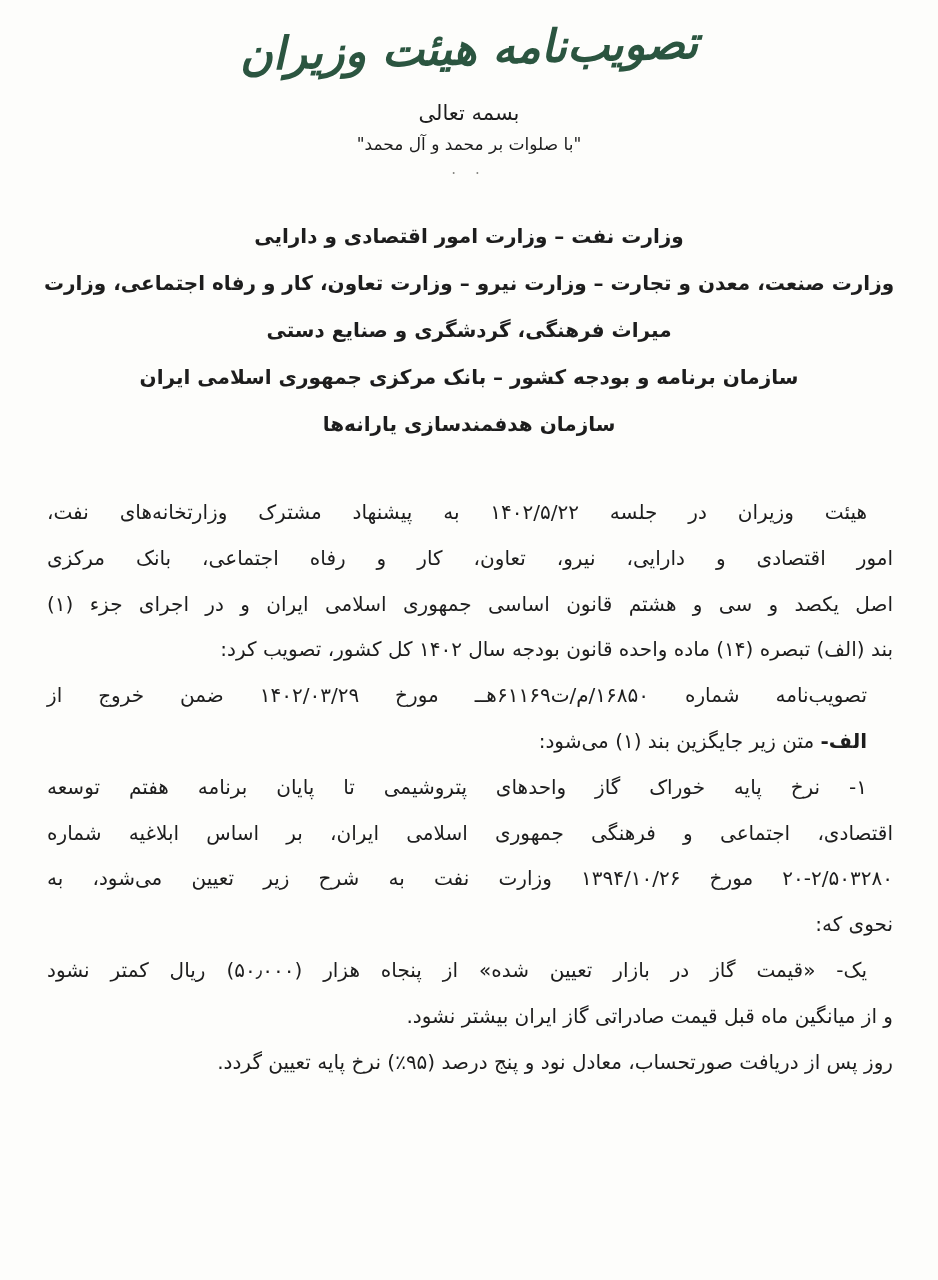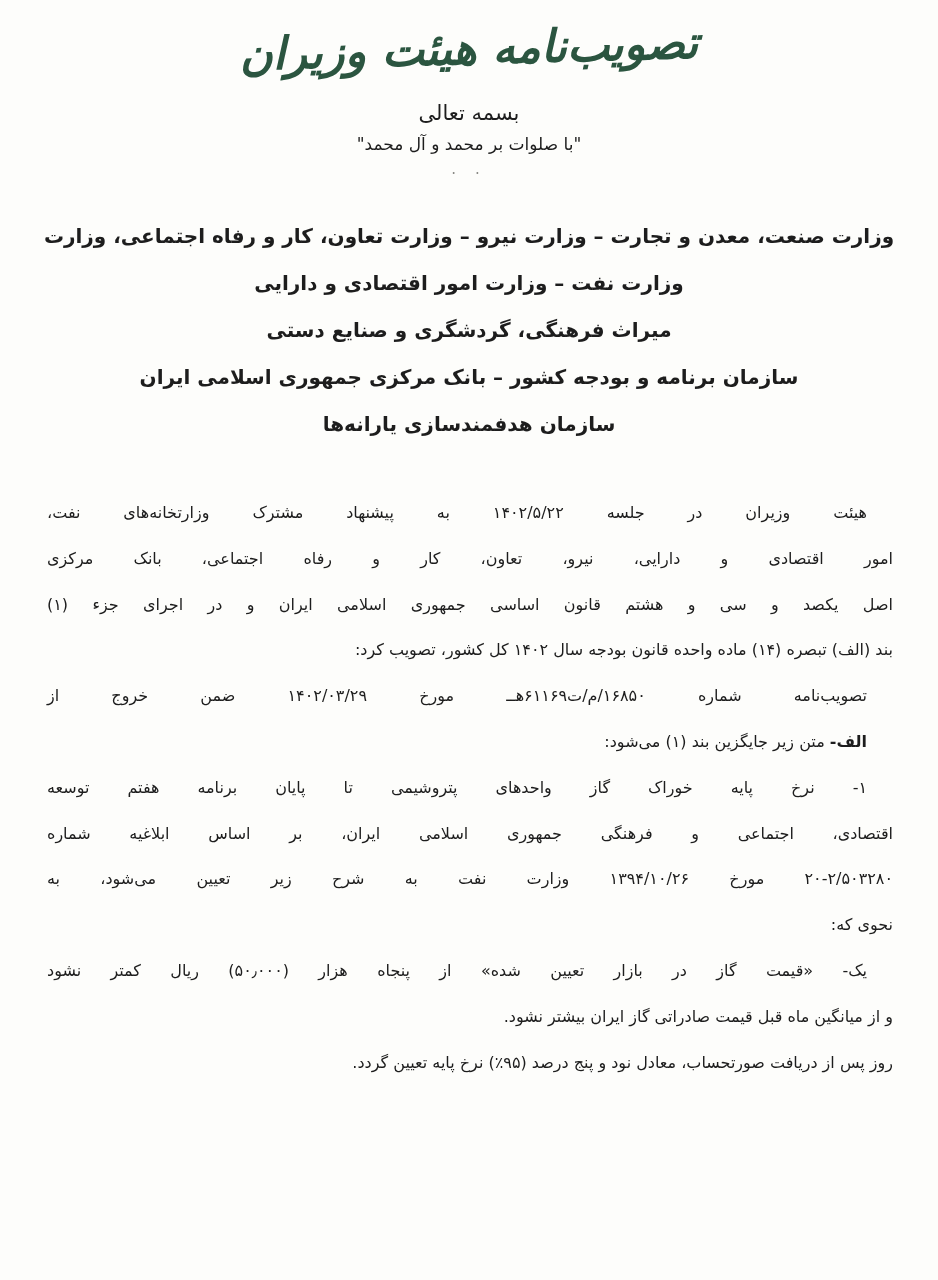--- a/index.html
+++ b/index.html
@@ -18,21 +18,21 @@
     font-style:italic;
   }
   .bismillah{ text-align:center;font-size:21px;line-height:26px;margin-top:2px;}
   .salawat{ text-align:center;font-size:17px;line-height:26px;margin-top:5px;}
   .dots{ text-align:center;color:#8a8a86;font-size:15px;height:24px;margin-top:8px;letter-spacing:7px;}
   .addr{
     margin-top:24px;padding:0 30px;
     font-weight:bold;font-size:20px;line-height:47px;text-align:center;
   }
   .body{
-    margin:42px 45px 0 47px;font-size:16px;line-height:45.8px;
+    margin:42px 45px 0 47px;font-size:20px;line-height:45.8px;
   }
   .bline{min-height:45.8px;}
   .jl{text-align:justify;text-align-last:justify;}
   .rl{text-align:right;text-align-last:auto;}
   .in{padding-right:26px;}
   .bline b{font-weight:bold;}
 </style>
 </head>
 <body>
 
@@ -40,22 +40,22 @@
 
   <div class="callig">تصویب‌نامه هیئت وزیران</div>
 
   <div class="bismillah">بسمه تعالی</div>
 
   <div class="salawat">"با صلوات بر محمد و آل محمد"</div>
 
   <div class="dots">· ·</div>
 
   <div class="addr">
+    <div class="aline">وزارت نفت – وزارت امور اقتصادی و دارایی</div>
     <div class="aline">وزارت صنعت، معدن و تجارت – وزارت نیرو – وزارت تعاون، کار و رفاه اجتماعی، وزارت</div>
-    <div class="aline">وزارت نفت – وزارت امور اقتصادی و دارایی</div>
     <div class="aline">میراث فرهنگی، گردشگری و صنایع دستی</div>
     <div class="aline">سازمان برنامه و بودجه کشور – بانک مرکزی جمهوری اسلامی ایران</div>
     <div class="aline">سازمان هدفمندسازی یارانه‌ها</div>
   </div>
 
   <div class="body">
     <div class="bline jl in">هیئت وزیران در جلسه ۱۴۰۲/۵/۲۲ به پیشنهاد مشترک وزارتخانه‌های نفت،</div>
     <div class="bline jl">امور اقتصادی و دارایی، نیرو، تعاون، کار و رفاه اجتماعی، بانک مرکزی</div>
     <div class="bline jl">اصل یکصد و سی و هشتم قانون اساسی جمهوری اسلامی ایران و در اجرای جزء (۱)</div>
     <div class="bline rl">بند (الف) تبصره (۱۴) ماده واحده قانون بودجه سال ۱۴۰۲ کل کشور، تصویب کرد:</div>

